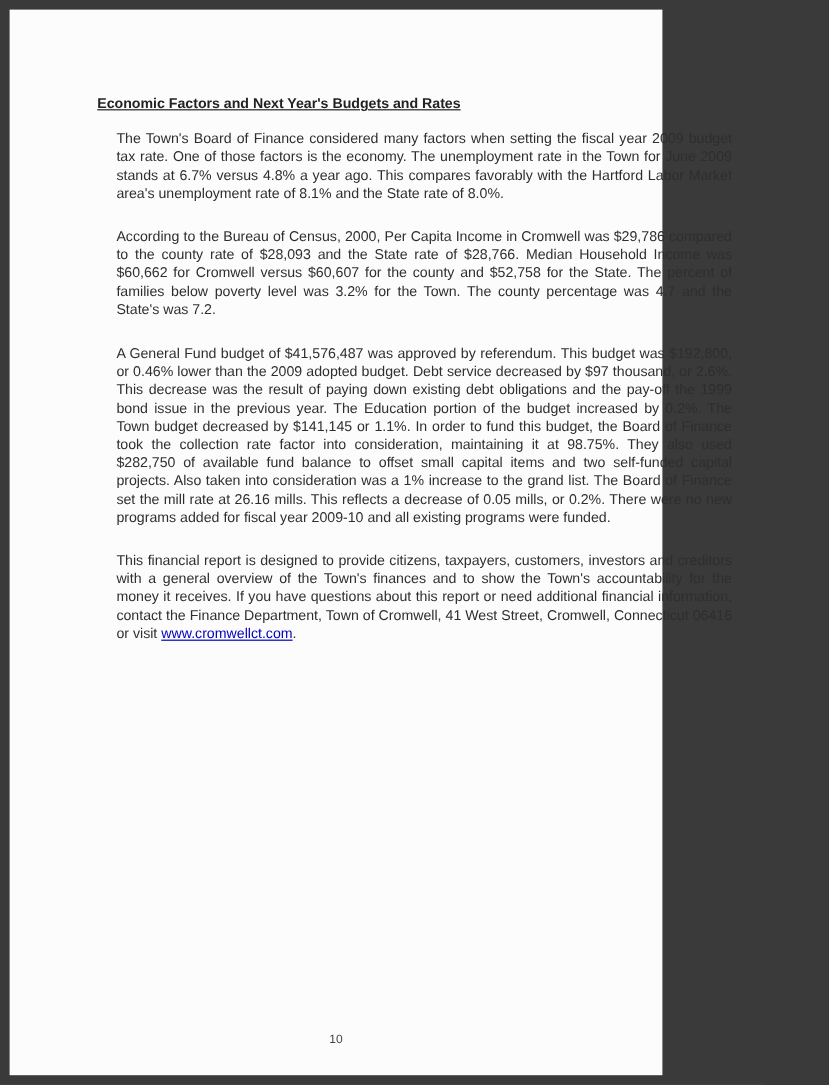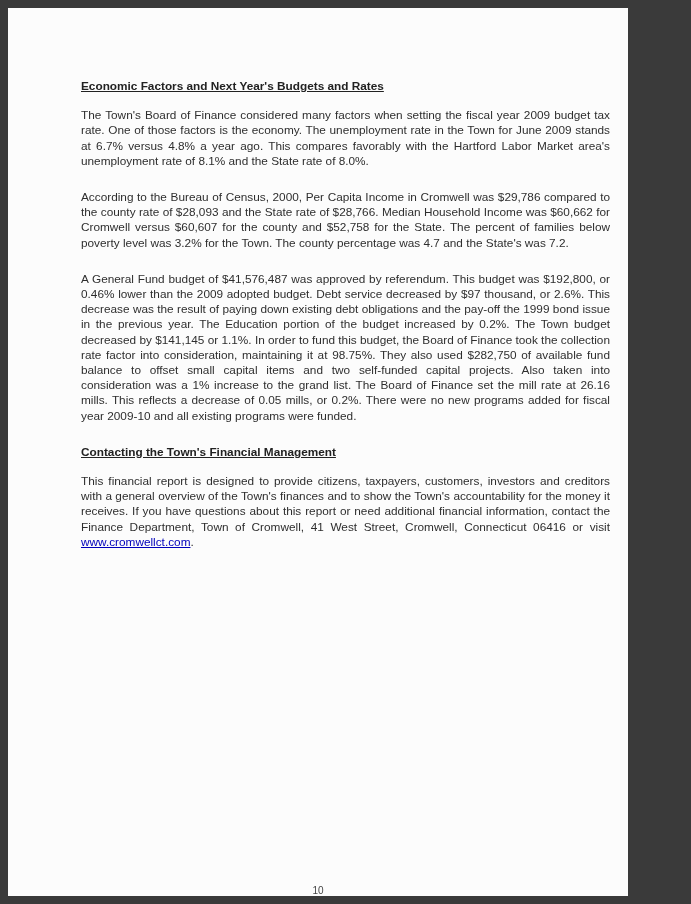--- a/index.html
+++ b/index.html
@@ -11,21 +11,21 @@
     width: 691px;
     height: 904px;
     position: relative;
     overflow: hidden;
     font-family: "Liberation Sans", sans-serif;
   }
   .paper {
     position: absolute;
     left: 8px;
     top: 8px;
-    width: 620px;
+    width: 544px;
     height: 888px;
     background: #fcfcfc;
   }
   .doc-content {
     position: absolute;
     left: 73px;
     top: 71px;
     width: 529px;
     font-size: 11.8px;
     line-height: 15.2px;
@@ -33,54 +33,52 @@
   }
   .doc-heading {
     font-size: 11.8px;
     line-height: 15.2px;
     font-weight: 700;
     color: #222;
     text-decoration: underline;
     margin: 0 0 14px 0;
   }
   .doc-para {
-    margin: 0 0 21px 0;
+    margin: 0 0 21px 16px;
     text-align: justify;
   }
   .doc-link {
     color: #0000bb;
     cursor: pointer;
   }
   .page-footer {
     position: absolute;
     left: 0;
     top: 853px;
     width: 100%;
     text-align: center;
     font-size: 10px;
     color: #444;
-    margin-top: 24px;
   }
 </style>
 </head>
 <body>
 
 <div class="paper">
 
   <div class="doc-content">
 
     <h2 class="doc-heading">Economic Factors and Next Year's Budgets and Rates</h2>
 
     <p class="doc-para">The Town's Board of Finance considered many factors when setting the fiscal year 2009 budget tax rate.  One of those factors is the economy.  The unemployment rate in the Town for June 2009 stands at 6.7% versus 4.8% a year ago.  This compares favorably with the Hartford Labor Market area's unemployment rate of 8.1% and the State rate of 8.0%.</p>
 
     <p class="doc-para">According to the Bureau of Census, 2000, Per Capita Income in Cromwell was $29,786 compared to the county rate of $28,093 and the State rate of $28,766.  Median Household Income was $60,662 for Cromwell versus $60,607 for the county and $52,758 for the State.  The percent of families below poverty level was 3.2% for the Town.  The county percentage was 4.7 and the State's was 7.2.</p>
 
     <p class="doc-para">A General Fund budget of $41,576,487 was approved by referendum.  This budget was $192,800, or 0.46% lower than the 2009 adopted budget.  Debt service decreased by $97 thousand, or 2.6%.  This decrease was the result of paying down existing debt obligations and the pay-off the 1999 bond issue in the previous year.  The Education portion of the budget increased by 0.2%.  The Town budget decreased by $141,145 or 1.1%.  In order to fund this budget, the Board of Finance took the collection rate factor into consideration, maintaining it at 98.75%.  They also used $282,750 of available fund balance to offset small capital items and two self-funded capital projects.  Also taken into consideration was a 1% increase to the grand list.  The Board of Finance set the mill rate at 26.16 mills.  This reflects a decrease of 0.05 mills, or 0.2%.  There were no new programs added for fiscal year 2009-10 and all existing programs were funded.</p>
 
-    <h2 class="doc-heading">Contacting the Town's Financial Management</h2>
 
     <p class="doc-para"><span>This financial report is designed to provide citizens, taxpayers, customers, investors and creditors with a general overview of the Town's finances and to show the Town's accountability for the money it receives.  If you have questions about this report or need additional financial information, contact the Finance Department, Town of Cromwell, 41 West Street, Cromwell, Connecticut 06416 or visit </span><a href="#" class="doc-link">www.cromwellct.com</a><span>.</span></p>
 
   </div>
 
   <div class="page-footer">
     <span>10</span>
   </div>
 
 </div>

